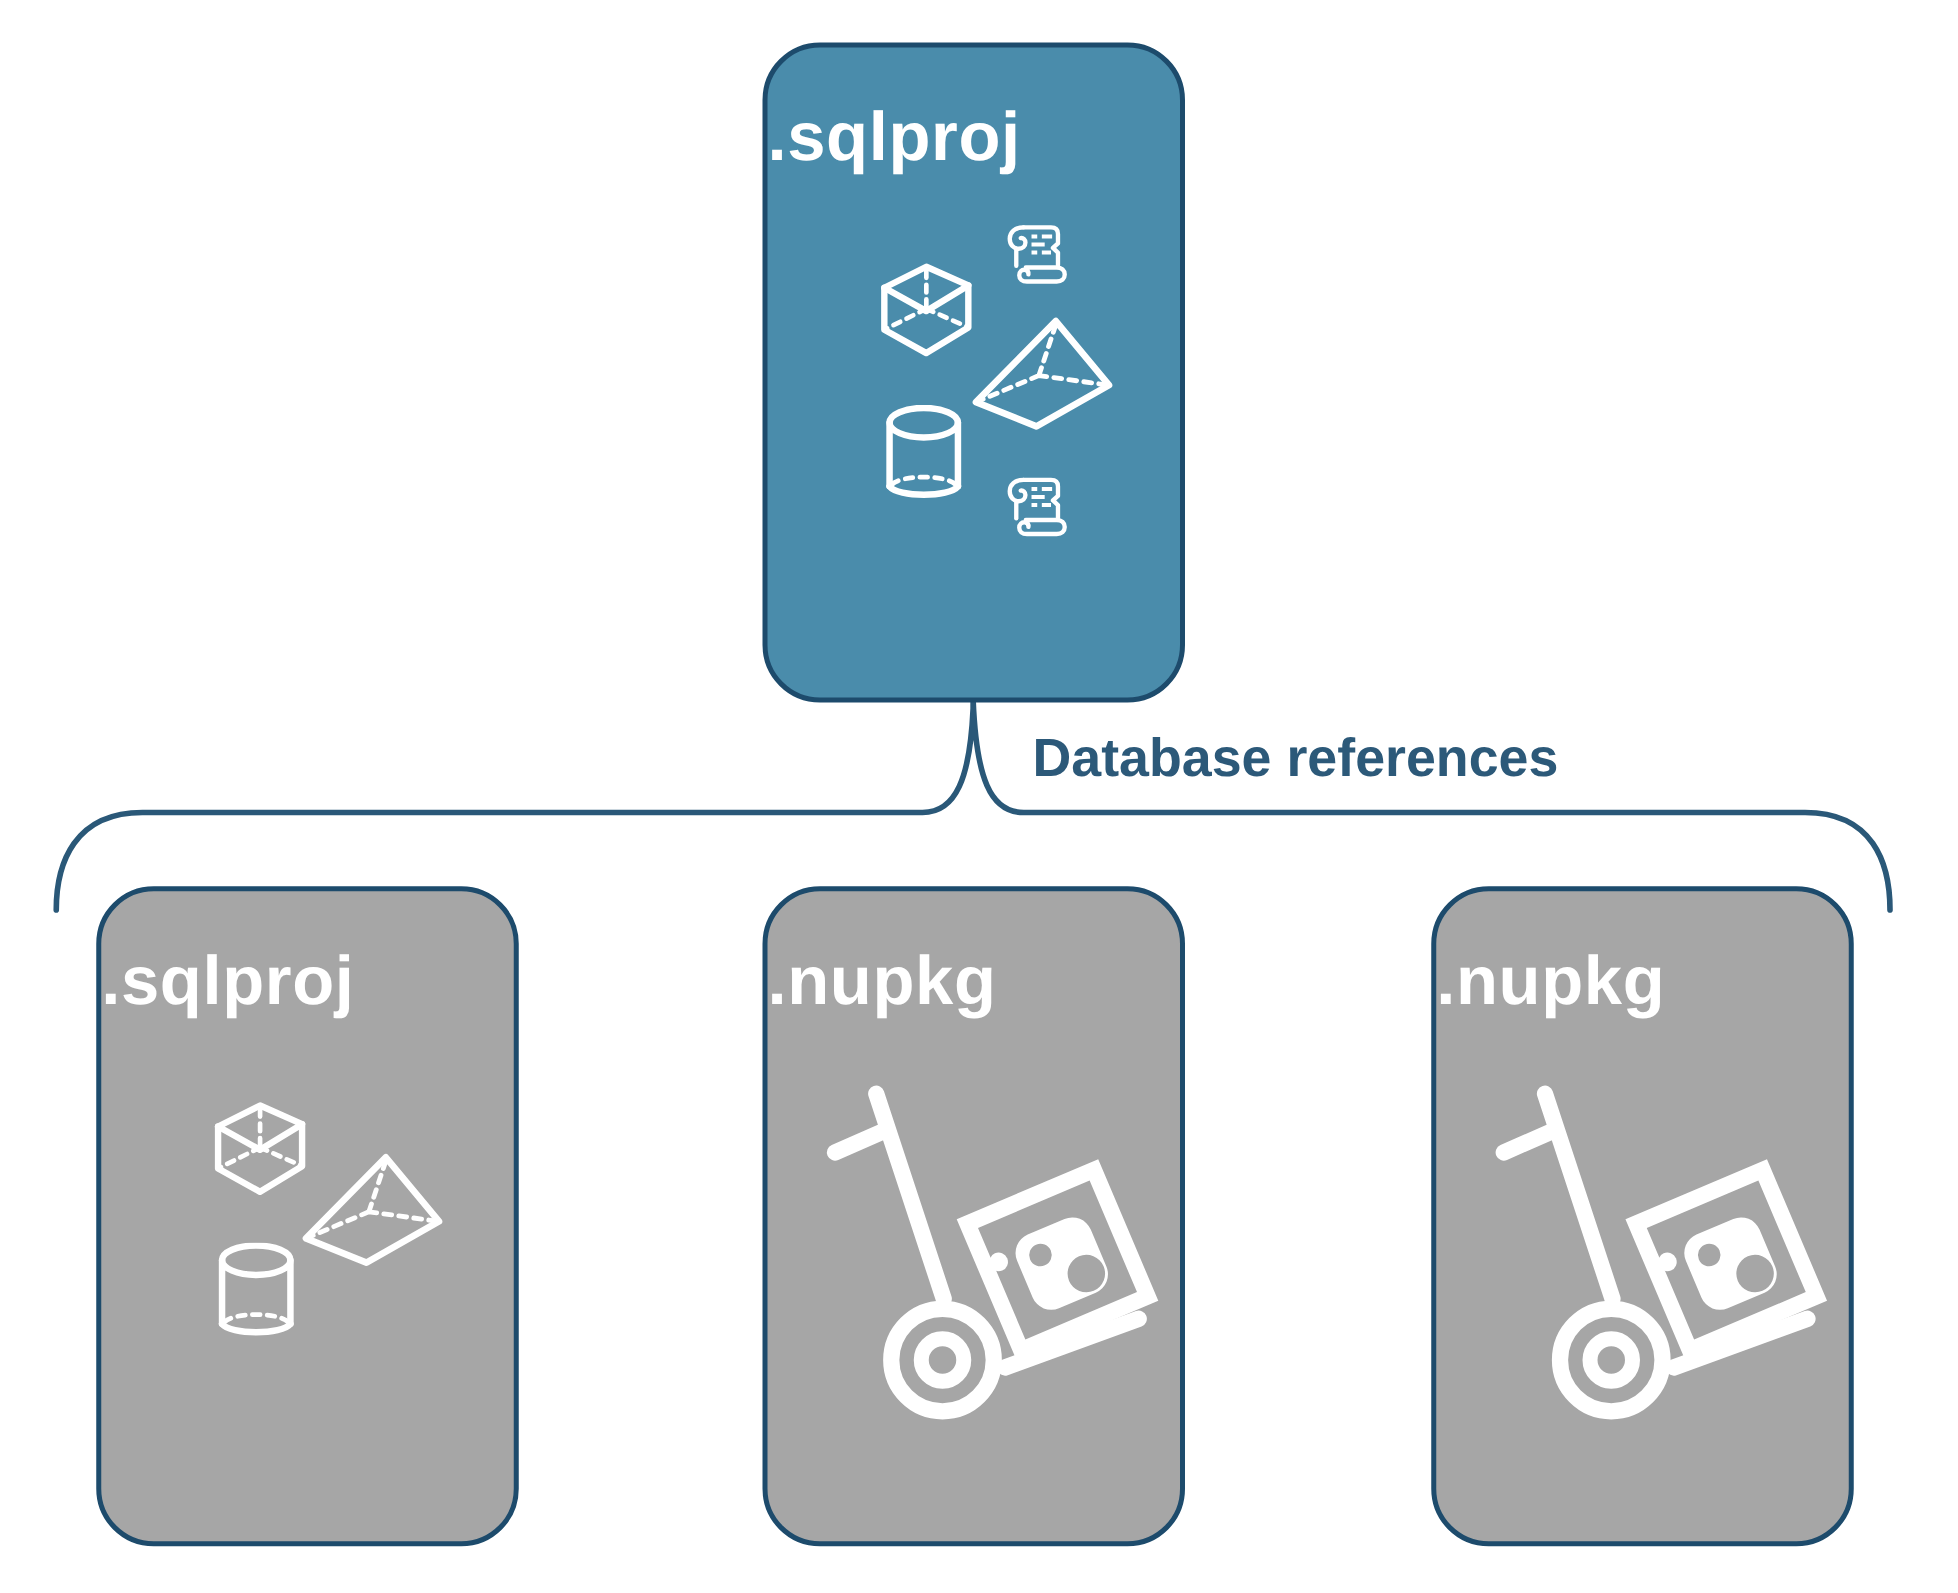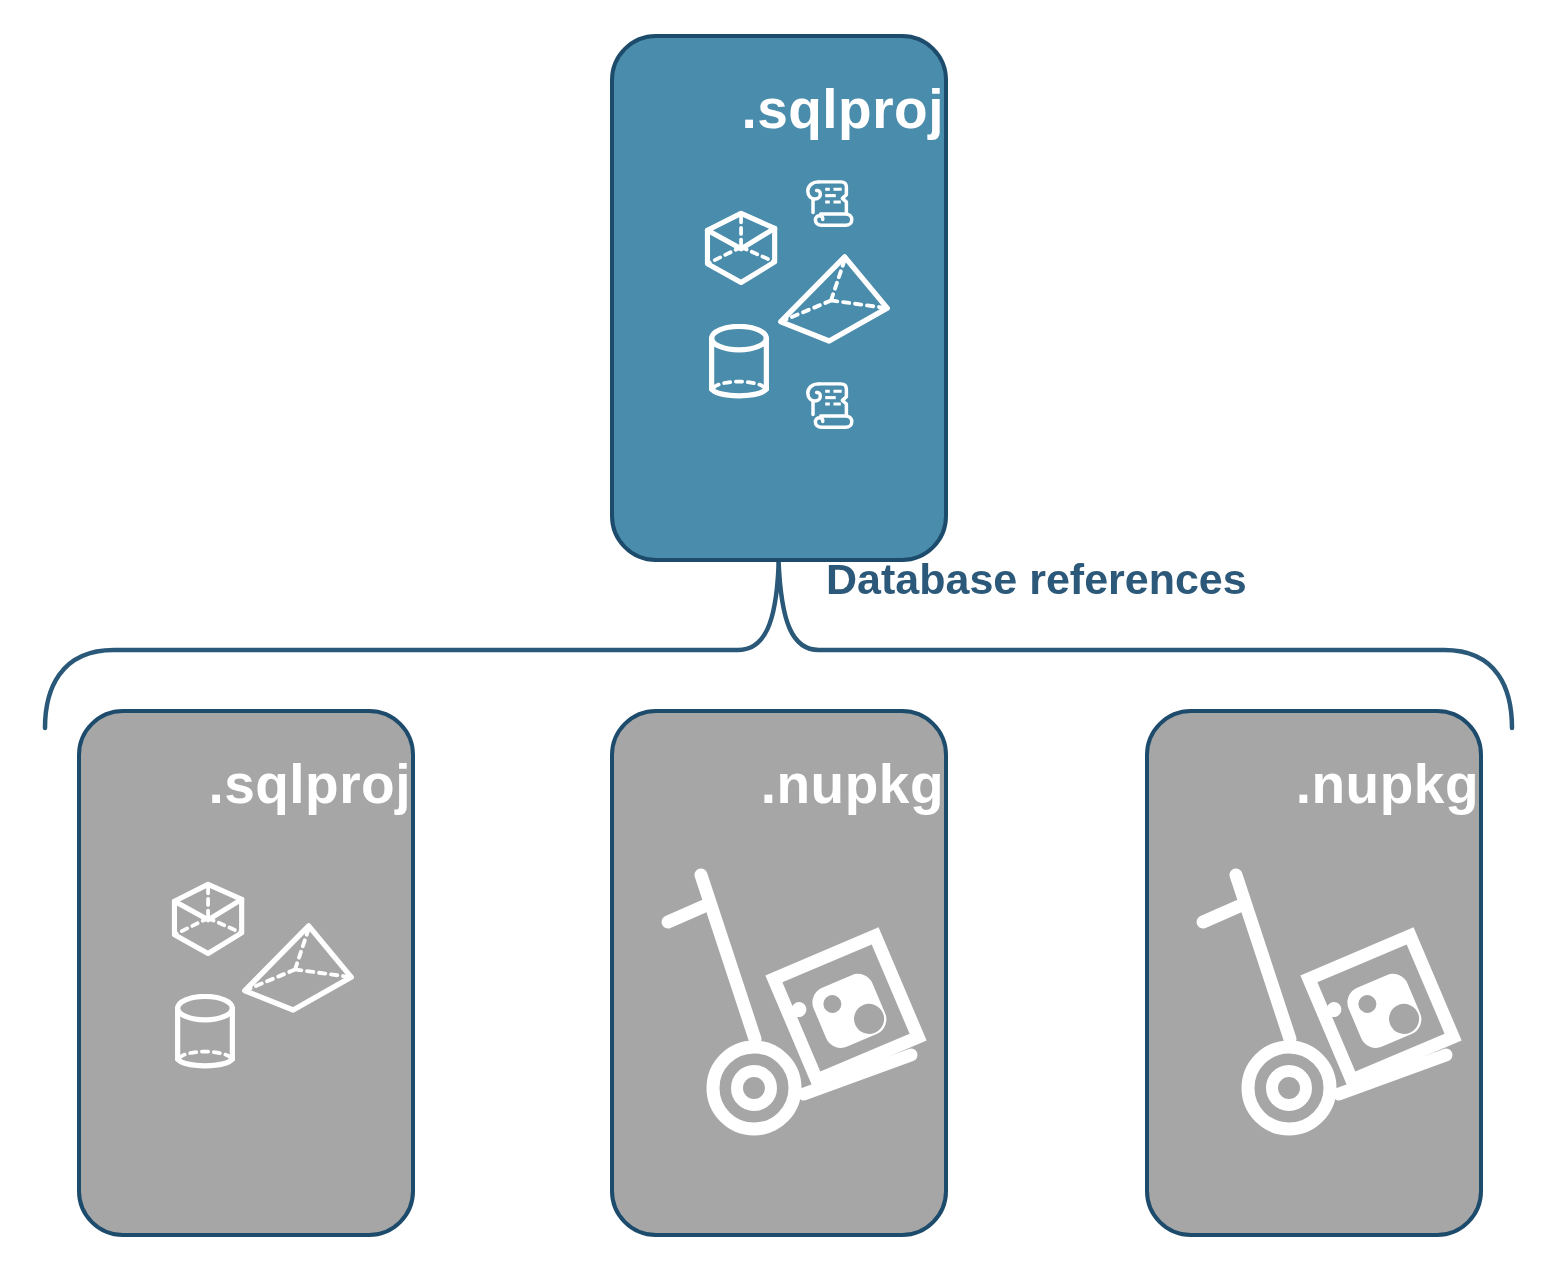--- a/index.html
+++ b/index.html
@@ -16,36 +16,36 @@
     border:4px solid #1D4B6C;
     border-radius:46px;
   }
   .card.root{ background:#4A8CAB; left:610px; top:34px;  width:338px; height:528px; }
   .card.child{ background:#A6A6A6; }
   .card.child1{ left:77px;   top:709px; width:338px; height:528px; }
   .card.child2{ left:610px;  top:709px; width:338px; height:528px; }
   .card.child3{ left:1145px; top:709px; width:338px; height:528px; }
   .card-title{
     margin-top:44px;
-    text-align:right;
+    text-align:left;
     font-size:55px;
     font-weight:700;
     color:#ffffff;
     letter-spacing:0.5px;
     line-height:1;
   }
   .icon{ position:absolute; }
   .connector-svg{
     position:absolute; left:0; top:0;
     width:1566px; height:1274px;
     pointer-events:none;
   }
   .connector-label{
     position:absolute;
-    left:826px; top:556px;
+    left:826px; top:584px;
     font-size:43px;
     font-weight:700;
     color:#2C5979;
     white-space:nowrap;
     line-height:1.1;
   }
   .defs-holder{ position:absolute; width:0; height:0; overflow:hidden; }
 </style>
 </head>
 <body>

